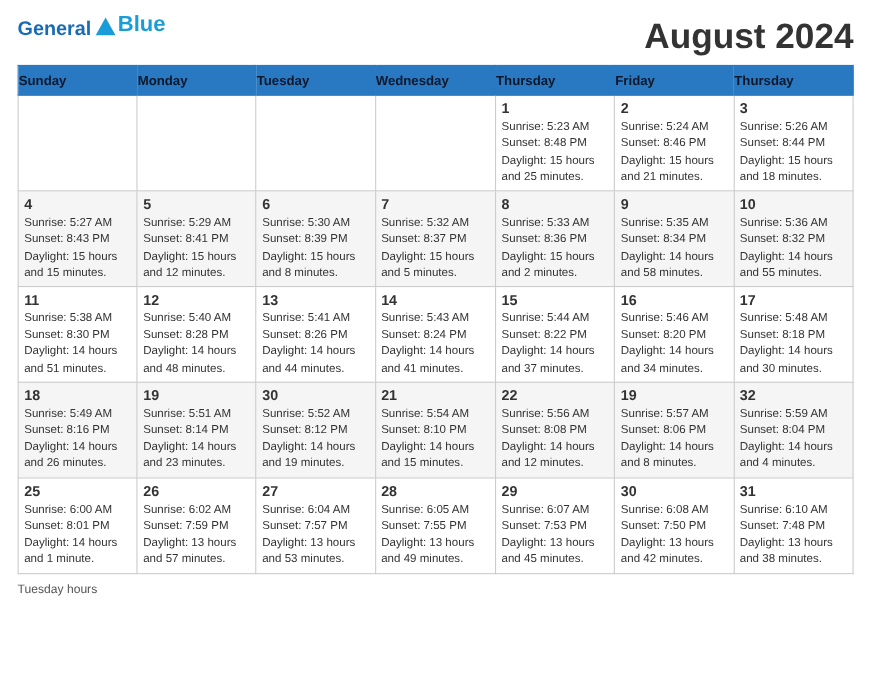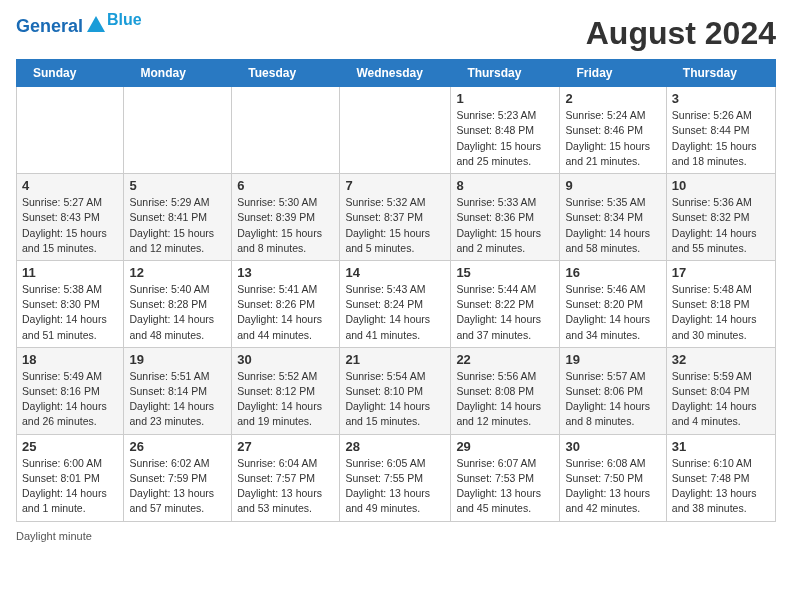--- a/index.html
+++ b/index.html
@@ -41,22 +41,22 @@
       font-size: 15px;
       color: #555;
     }
     table {
       width: 100%;
       border-collapse: collapse;
       font-size: 11px;
     }
     thead tr th {
       background-color: #2979c2;
-      color: #ffffff;
-      padding: 6px 16px;
+      color: #0f172a;
+      padding: 6px 0;
       text-align: left;
       font-size: 12px;
       font-weight: bold;
       border: 1px solid #2979c2;
     }
     tbody tr td {
       border: 1px solid #ccc;
       vertical-align: top;
       padding: 4px 5px;
       height: 80px;
@@ -95,21 +95,21 @@
 <div class="header">
   <div class="logo">
     <div style="display:flex; align-items:center;">
       <span class="logo-text">
         <span class="blue">General</span>
       </span>
       <svg width="22" height="22" viewBox="0 0 22 22" style="margin-left:2px; margin-top:-4px;">
         <polygon points="11,2 20,18 2,18" fill="#1a9cd8"></polygon>
       </svg>
     </div>
-    <span class="logo-text" style="color:#1a9cd8; font-size:16px; font-weight:bold; margin-top:-6px;">Blue</span>
+    <span class="logo-text" style="color:#1a9cd8; font-size:20px; font-weight:bold; margin-top:-6px;">Blue</span>
   </div>
   <div class="title-area">
     <div class="month-year">August 2024</div>
   </div>
 </div>
 
 <table>
   <thead>
     <tr>
     <th>Sunday</th>
@@ -257,14 +257,14 @@
         </td>
         <td>
           <span class="day-num">31</span>
           <div class="day-info">Sunrise: 6:10 AM<br>Sunset: 7:48 PM<br>Daylight: 13 hours<br>and 38 minutes.</div>
         </td>
       </tr>
     </tbody>
 </table>
 
 <div class="footer-note">
-  <span>Daylight minute</span>
+  <span>Tuesday hours</span>
 </div>
 
 </body></html>

